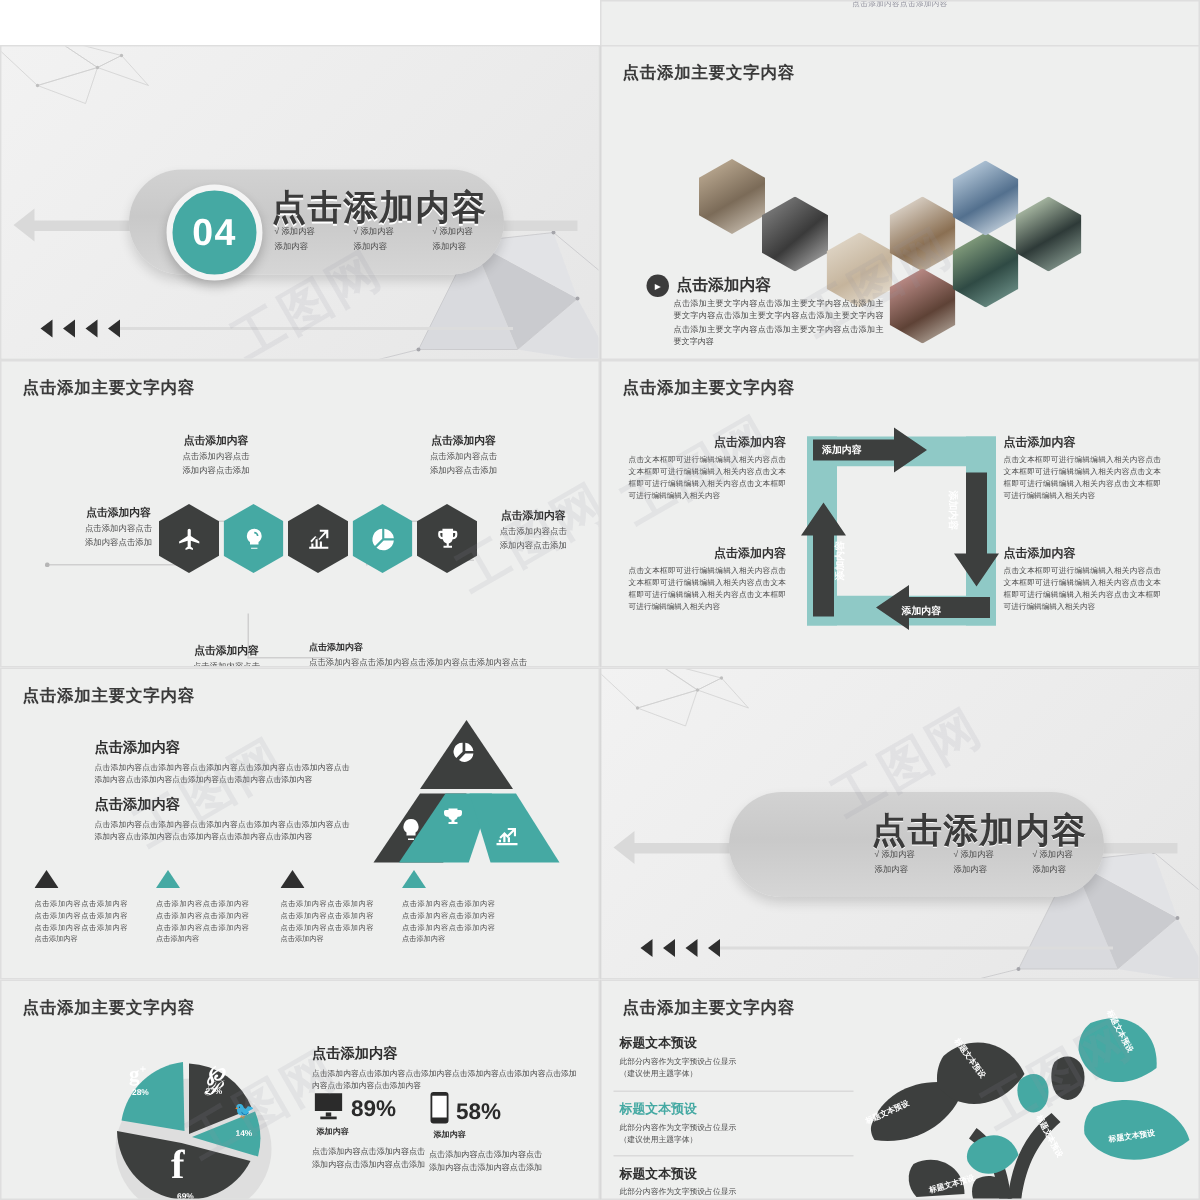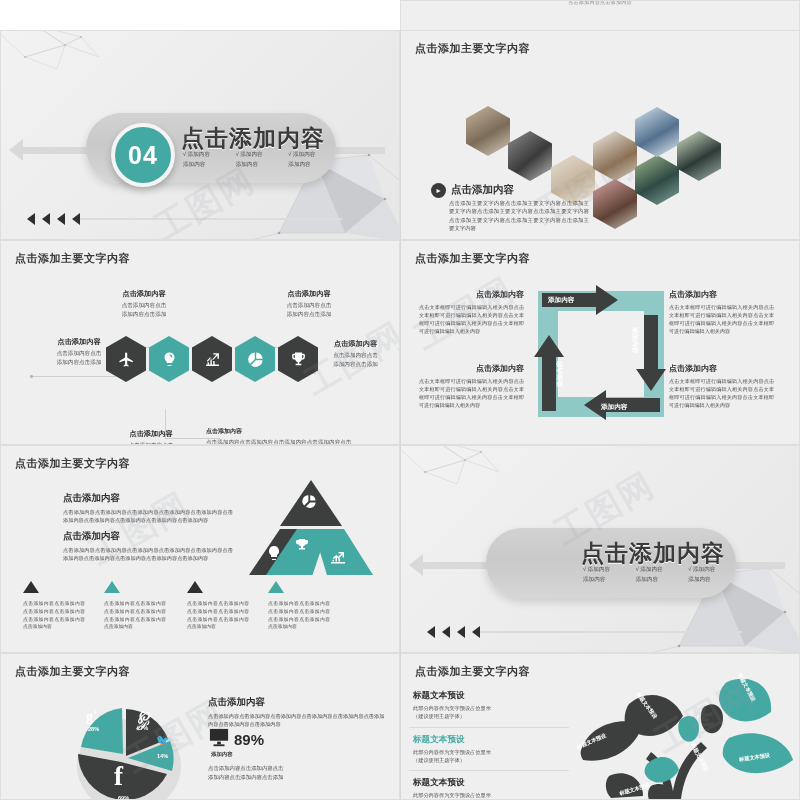--- a/index.html
+++ b/index.html
@@ -500,20 +500,31 @@
             <path d="M2 1h20v13H2z" fill="#2b2b2b"></path>
             <rect x="10" y="15" width="4" height="3" fill="#2b2b2b"></rect>
             <rect x="6" y="18" width="12" height="2" fill="#2b2b2b"></rect>
           </svg>
         <span class="dev-num">89%</span>
       </div>
       <div class="dev-cap" style="margin:3px 0 0 3px;">添加内容</div>
       <p class="dev-p">点击添加内容点击添加内容点击添加内容点击添加内容点击添加</p>
     </div>
 
+    <div style="position:absolute;left:285px;top:74px;width:80px;">
+      <div style="display:flex;align-items:flex-end;gap:4px;">
+        <svg width="14" height="22" viewBox="0 0 14 22">
+            <rect x="1" y="0" width="12" height="21" rx="2" fill="#2b2b2b"></rect>
+            <rect x="2.2" y="2.5" width="9.6" height="14.5" fill="#fff"></rect>
+          </svg>
+        <span class="dev-num">58%</span>
+      </div>
+      <div class="dev-cap" style="margin:3px 0 0 3px;">添加内容</div>
+      <p class="dev-p">点击添加内容点击添加内容点击添加内容点击添加内容点击添加</p>
+    </div>
     <div class="wm" style="left:120px;top:60px;">工图网</div>
   </div>
 
   <div class="slide sep">
     <div class="ptitle">点击添加主要文字内容</div>
 
     <div class="leafrow">
       <div class="leafitem">
         <h4>标题文本预设</h4>
         <p>此部分内容作为文字预设占位显示</p>

